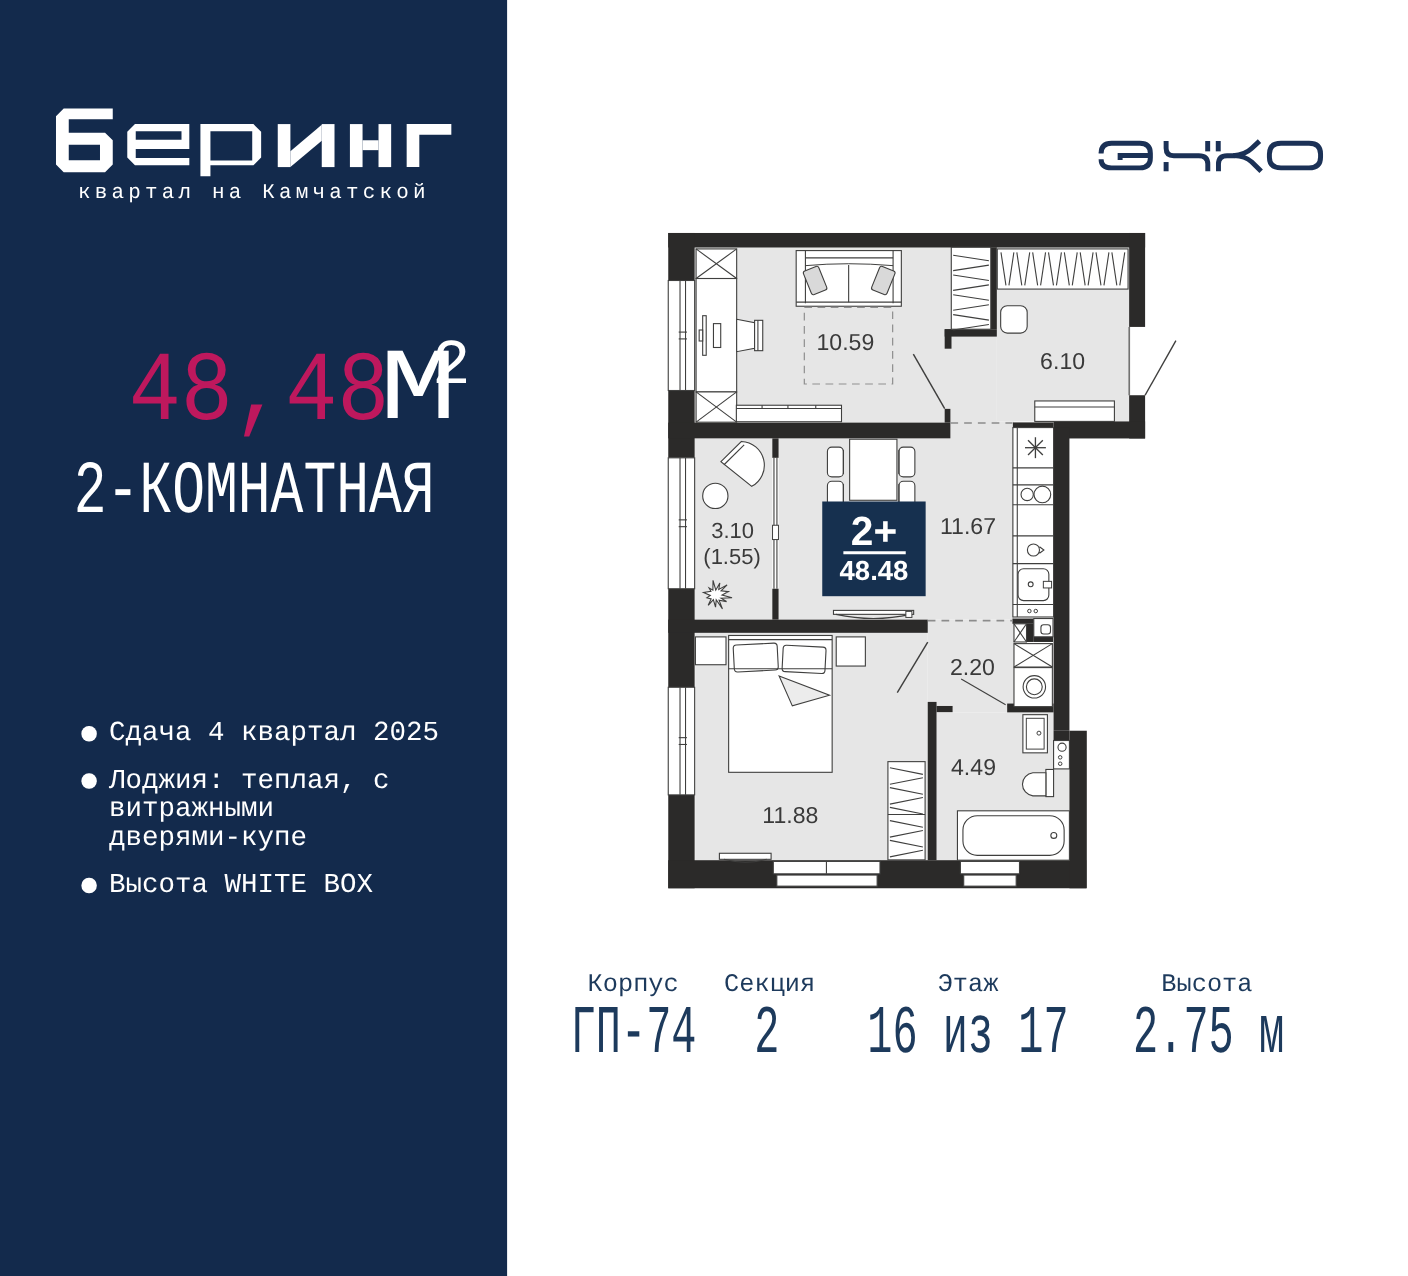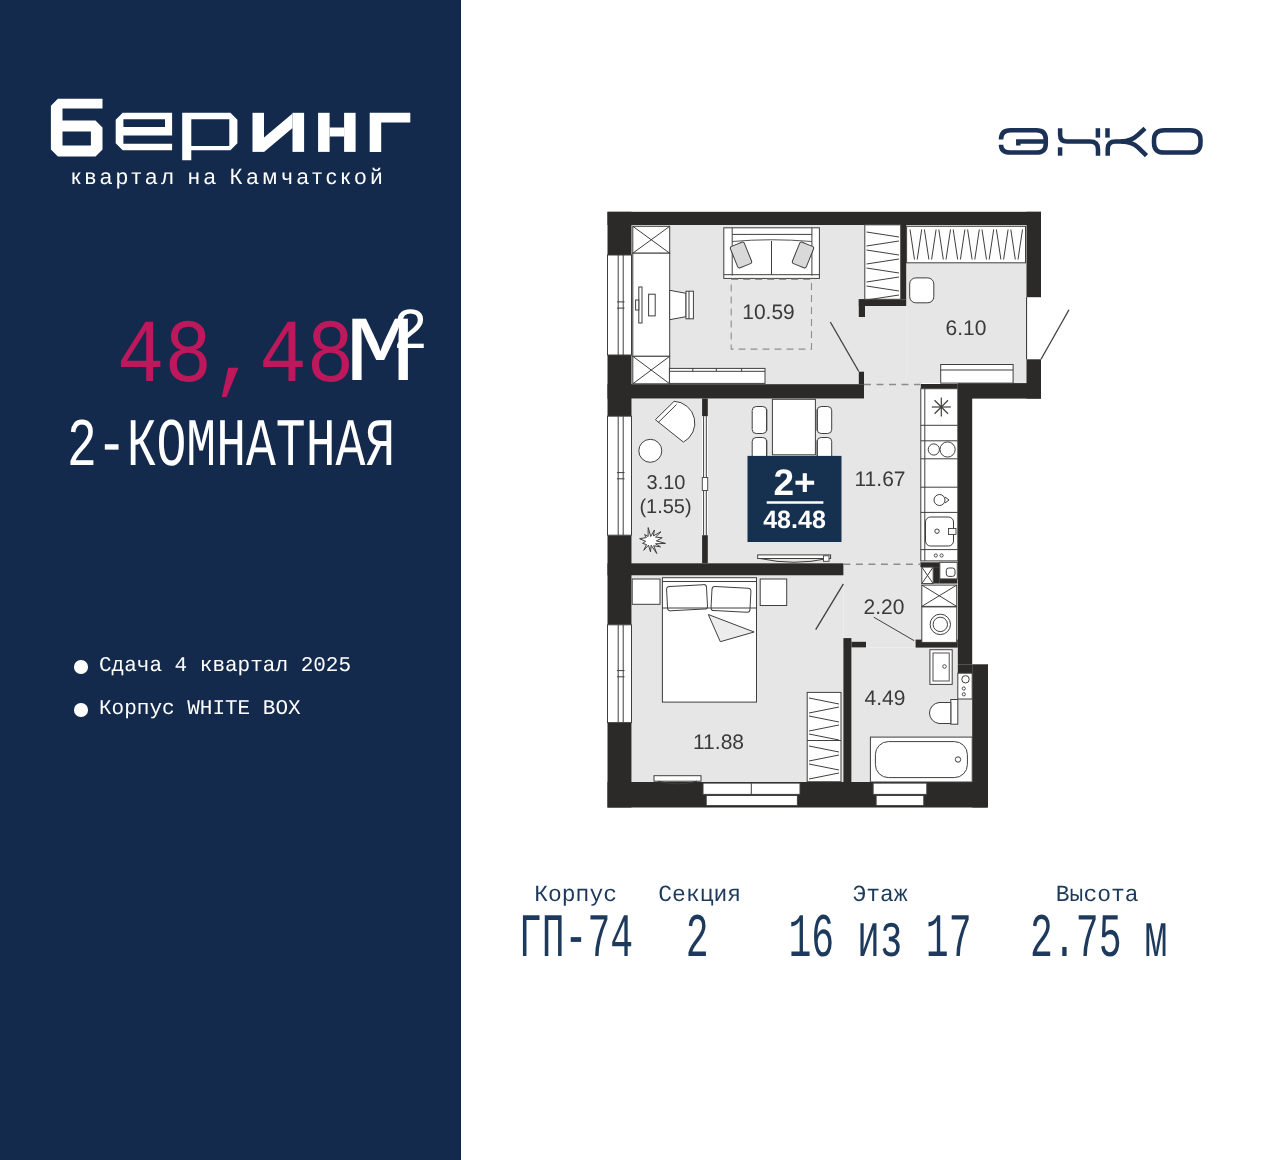--- a/index.html
+++ b/index.html
@@ -1,24 +1,24 @@
 <!DOCTYPE html>
 <html><head><meta charset="utf-8">
 <style>
 html,body{margin:0;padding:0;width:1280px;height:1160px;background:#fff;overflow:hidden;}
 *{box-sizing:border-box;}
 .abs{position:absolute;}
 body{font-family:"Liberation Sans",sans-serif;-webkit-font-smoothing:antialiased;text-rendering:geometricPrecision;}
 #sidebar{position:absolute;left:0;top:0;width:461px;height:1160px;background:#132a4c;}
-#tagline{position:absolute;left:71px;top:164px;font-family:Liberation Sans, sans-serif;font-size:22px;letter-spacing:3.82px;color:#fff;white-space:nowrap;}
+#tagline{position:absolute;left:71px;top:164px;font-family:Liberation Mono, monospace;font-size:19px;letter-spacing:3.82px;color:#fff;white-space:nowrap;}
 #area{position:absolute;left:80px;top:313px;color:#be185d;margin-left:37px;}
 #area .big{font-family:"Liberation Mono",monospace;font-size:90px;transform:scaleX(0.878);transform-origin:left top;white-space:nowrap;line-height:1;}
 #bigM{position:absolute;left:345px;top:309px;color:#fff;font-family:"Liberation Mono",monospace;font-size:93px;transform:scaleX(1.26);transform-origin:left top;line-height:1;}
 #rooms{position:absolute;left:67px;top:414px;color:#fff;font-family:"Liberation Mono",monospace;font-size:68px;transform:scaleX(0.731);transform-origin:left top;white-space:nowrap;line-height:1;}
-#feats{position:absolute;left:73px;top:654px;width:335px;color:#fff;font-family:"Liberation Mono",monospace;font-size:21px;line-height:26px;}
+#feats{position:absolute;left:73px;top:654px;width:335px;color:#fff;font-family:"Liberation Mono",monospace;font-size:25px;line-height:26px;}
 .feat{position:relative;padding-left:26px;margin-bottom:17px;}
 .feat:before{content:"";position:absolute;left:1px;top:6px;width:13.5px;height:13.5px;border-radius:50%;background:#fff;}
 </style></head>
 <body>
 
 <div id="sidebar"></div>
 
 <svg class="abs" style="left:0;top:0" width="461" height="250" viewBox="0 0 461 250">
 
 <path d="M57.9 98.7 L102.5 98.7 L102.5 108.4 L62.5 108.4 L62.5 120.6 L95.5 120.6 L102.5 127.6 L102.5 149.6 L95.5 156.6 L57.9 156.6 L50.9 149.6 L50.9 105.7 Z M62.5 131.6 L62.5 145.6 L90.9 145.6 L90.9 131.6 Z" fill="#fff" fill-rule="evenodd"></path>
@@ -45,21 +45,22 @@
   </div>
 
 <div id="bigM">М</div>
 
 <div class="abs" style="left:393px;top:305px;color:#fff;font-family:'Liberation Mono',monospace;font-size:58px;line-height:1;transform:scaleX(1);transform-origin:left top;">2</div>
 
 <div id="rooms">2-КОМНАТНАЯ</div>
 
 <div id="feats">
 <div class="feat">Сдача 4 квартал 2025</div>
-<div class="feat">Корпус WHITE BOX</div>
+<div class="feat">Лоджия: теплая, с<br>витражными<br>дверями-купе</div>
+<div class="feat">Высота WHITE BOX</div>
 </div>
 
 <svg class="abs" style="left:0;top:0" width="1280" height="1160" viewBox="0 0 1280 1160">
 
 <rect x="631.5" y="224.8" width="274.7" height="159.4" fill="#e6e6e6"></rect>
 
 <rect x="906.2" y="224.8" width="121.5" height="158.3" fill="#e6e6e6"></rect>
 
 <rect x="864" y="383.1" width="57.8" height="16.5" fill="#e6e6e6"></rect>
 

